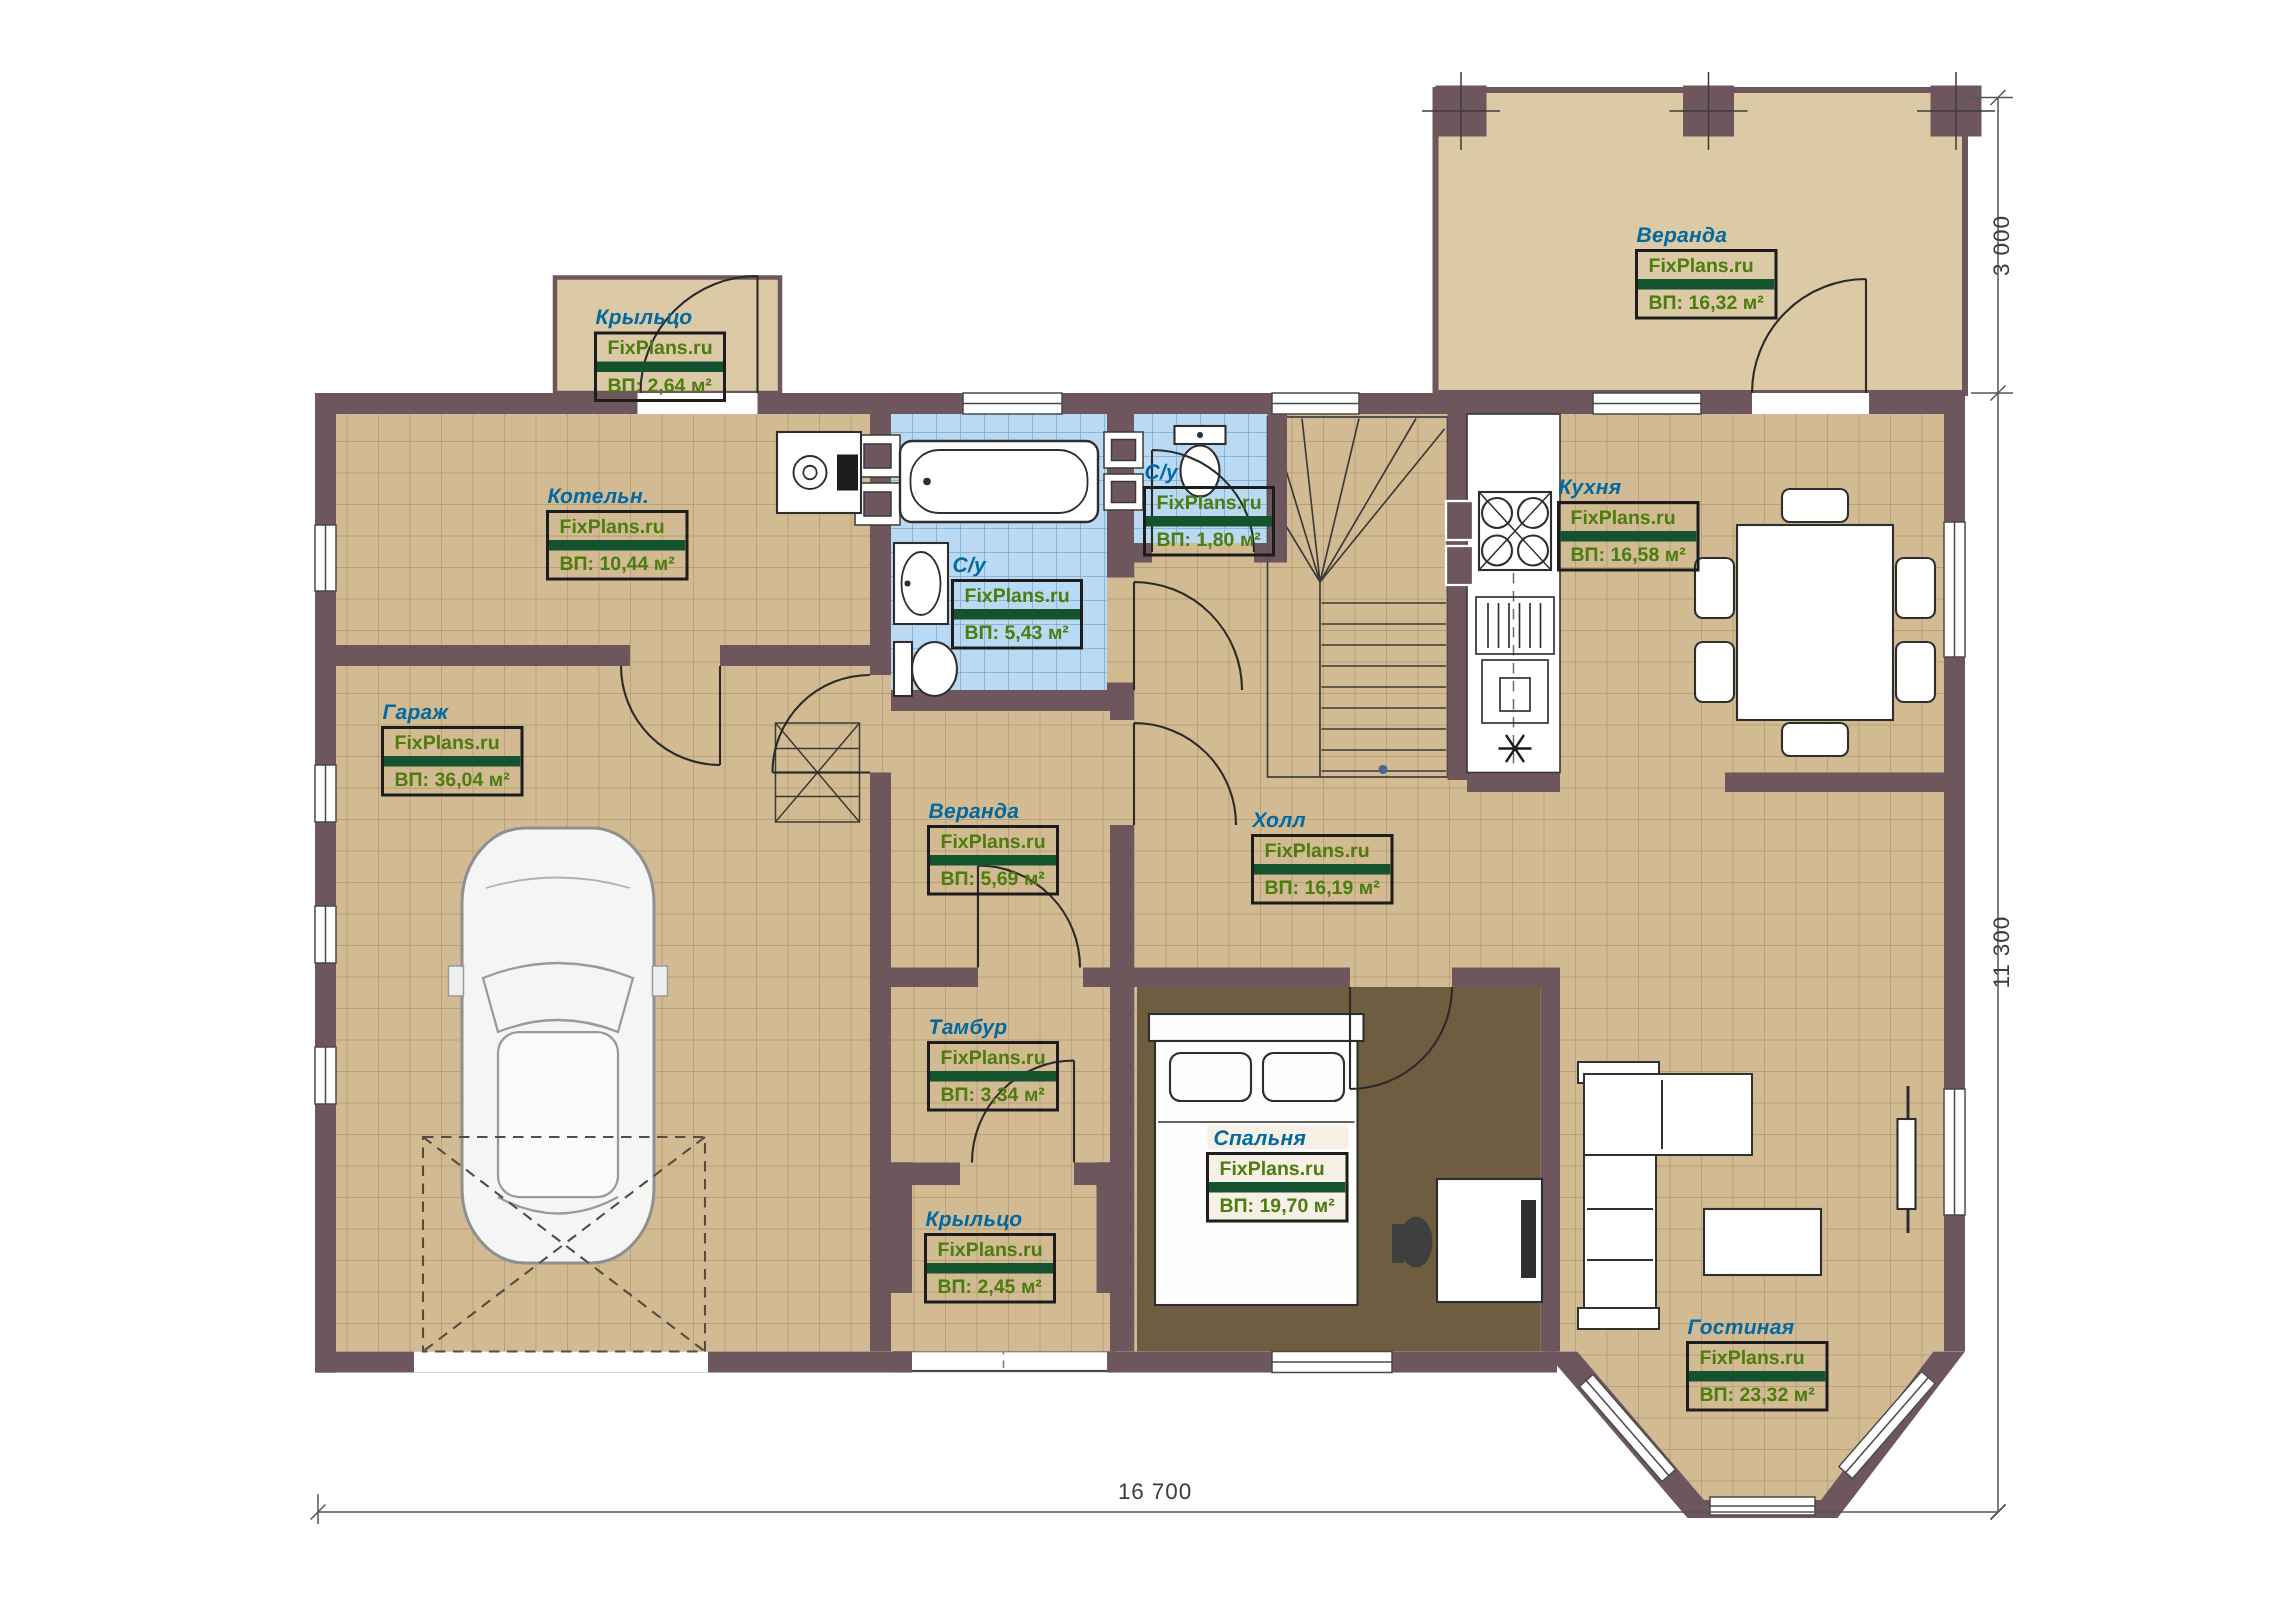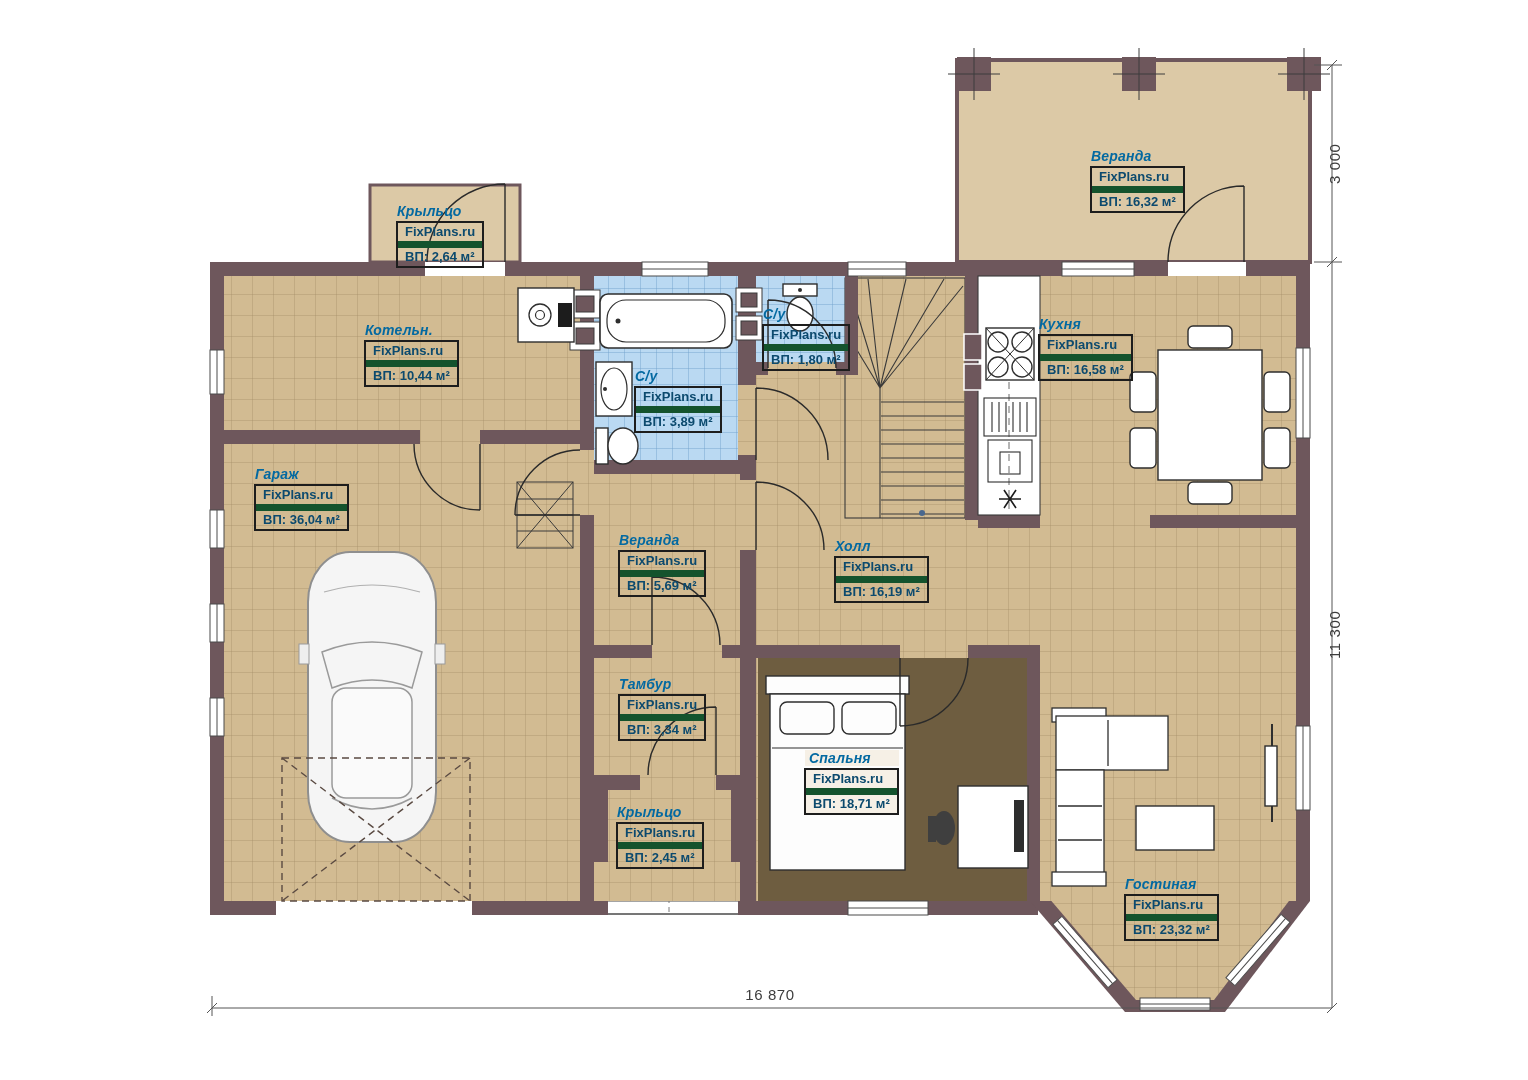--- a/index.html
+++ b/index.html
@@ -2,21 +2,21 @@
 <html><head>
 <meta charset="utf-8">
 <style>
   html,body{margin:0;padding:0;background:#fff;}
   .stage{position:relative;width:1528px;height:1080px;background:#ffffff;
          font-family:"Liberation Sans","DejaVu Sans",sans-serif;overflow:hidden;}
   .stage svg{position:absolute;left:0;top:0;}
   .room-label{position:absolute;color:#1d1d1d;}
   .rname{font-size:14px;font-weight:bold;margin:0 0 2px 1px;letter-spacing:.2px;color:#0369a1;font-style:italic;}
   .rbox{display:inline-block;border:2px solid #1d1d1d;background:transparent;}
-  .rrow{padding:1px 7px 2px 7px;font-size:13px;font-weight:bold;white-space:nowrap;color:#0c4a6e;}
+  .rrow{padding:1px 7px 2px 7px;font-size:13px;font-weight:bold;white-space:nowrap;color:#4d7c0f;}
   .rrow.area{border-top:7px solid #14532d;}
   .room-label.center .rname{text-align:left;}
   .room-label.light .rname{background:rgba(245,239,229,.95);padding:0 4px;}
   .room-label.light .rbox{background:rgba(245,239,229,.95);}
   .dim{position:absolute;font-size:15px;color:#3d3d3d;letter-spacing:.6px;}
   .dim-h{width:220px;text-align:center;}
   .vdim{writing-mode:vertical-rl;transform:rotate(180deg);text-align:center;}
 </style>
 </head>
 <body>
@@ -356,21 +356,21 @@
     <div class="rbox">
       <div class="rrow">FixPlans.ru</div>
       <div class="rrow area">ВП: 16,58 м²</div>
     </div>
   </div>
 
   <div class="room-label center" style="left:634px;top:368px">
     <div class="rname">С/у</div>
     <div class="rbox">
       <div class="rrow">FixPlans.ru</div>
-      <div class="rrow area">ВП: 3,89 м²</div>
+      <div class="rrow area">ВП: 5,43 м²</div>
     </div>
   </div>
 
   <div class="room-label" style="left:254px;top:466px">
     <div class="rname">Гараж</div>
     <div class="rbox">
       <div class="rrow">FixPlans.ru</div>
       <div class="rrow area">ВП: 36,04 м²</div>
     </div>
   </div>
@@ -396,37 +396,37 @@
     <div class="rbox">
       <div class="rrow">FixPlans.ru</div>
       <div class="rrow area">ВП: 3,34 м²</div>
     </div>
   </div>
 
   <div class="room-label center light" style="left:804px;top:750px">
     <div class="rname">Спальня</div>
     <div class="rbox">
       <div class="rrow">FixPlans.ru</div>
-      <div class="rrow area">ВП: 18,71 м²</div>
+      <div class="rrow area">ВП: 19,70 м²</div>
     </div>
   </div>
 
   <div class="room-label" style="left:616px;top:804px">
     <div class="rname">Крыльцо</div>
     <div class="rbox">
       <div class="rrow">FixPlans.ru</div>
       <div class="rrow area">ВП: 2,45 м²</div>
     </div>
   </div>
 
   <div class="room-label" style="left:1124px;top:876px">
     <div class="rname">Гостиная</div>
     <div class="rbox">
       <div class="rrow">FixPlans.ru</div>
       <div class="rrow area">ВП: 23,32 м²</div>
     </div>
   </div>
 
-  <div class="dim dim-h" style="left:660px;top:986px">16 870</div>
+  <div class="dim dim-h" style="left:660px;top:986px">16 700</div>
   <div class="dim vdim" style="left:1326px;top:65px;height:197px">3 000</div>
   <div class="dim vdim" style="left:1326px;top:262px;height:746px">11 300</div>
 
 </div>
 
 </body></html>

